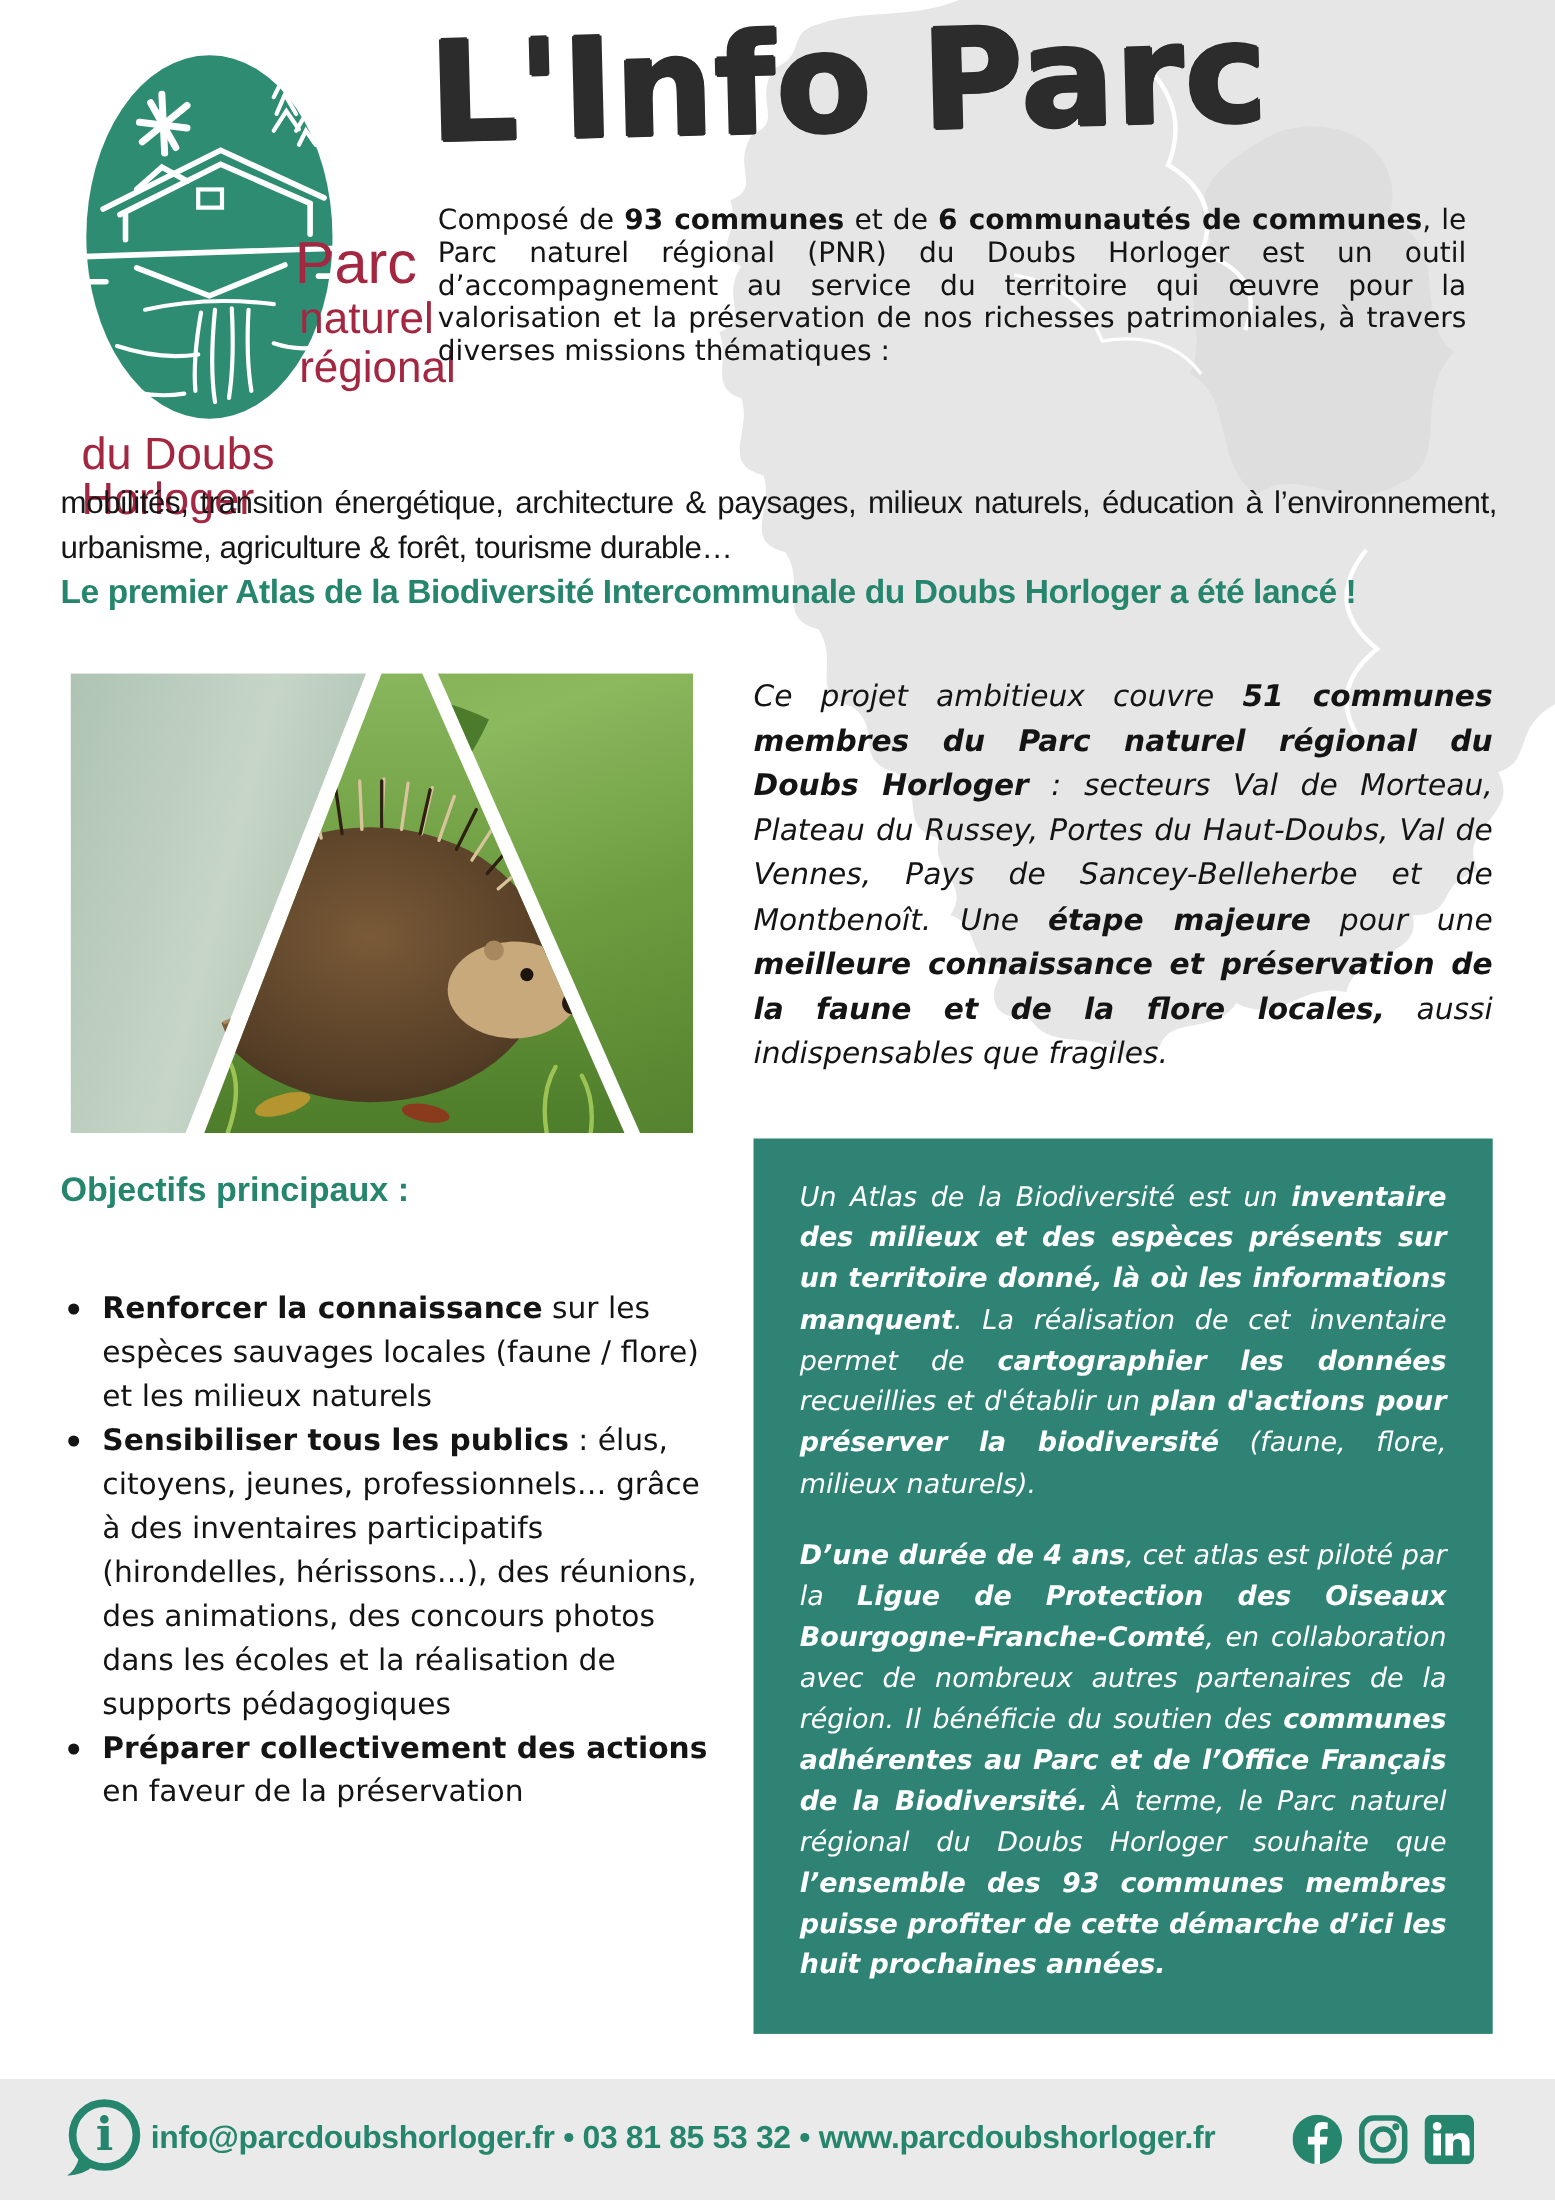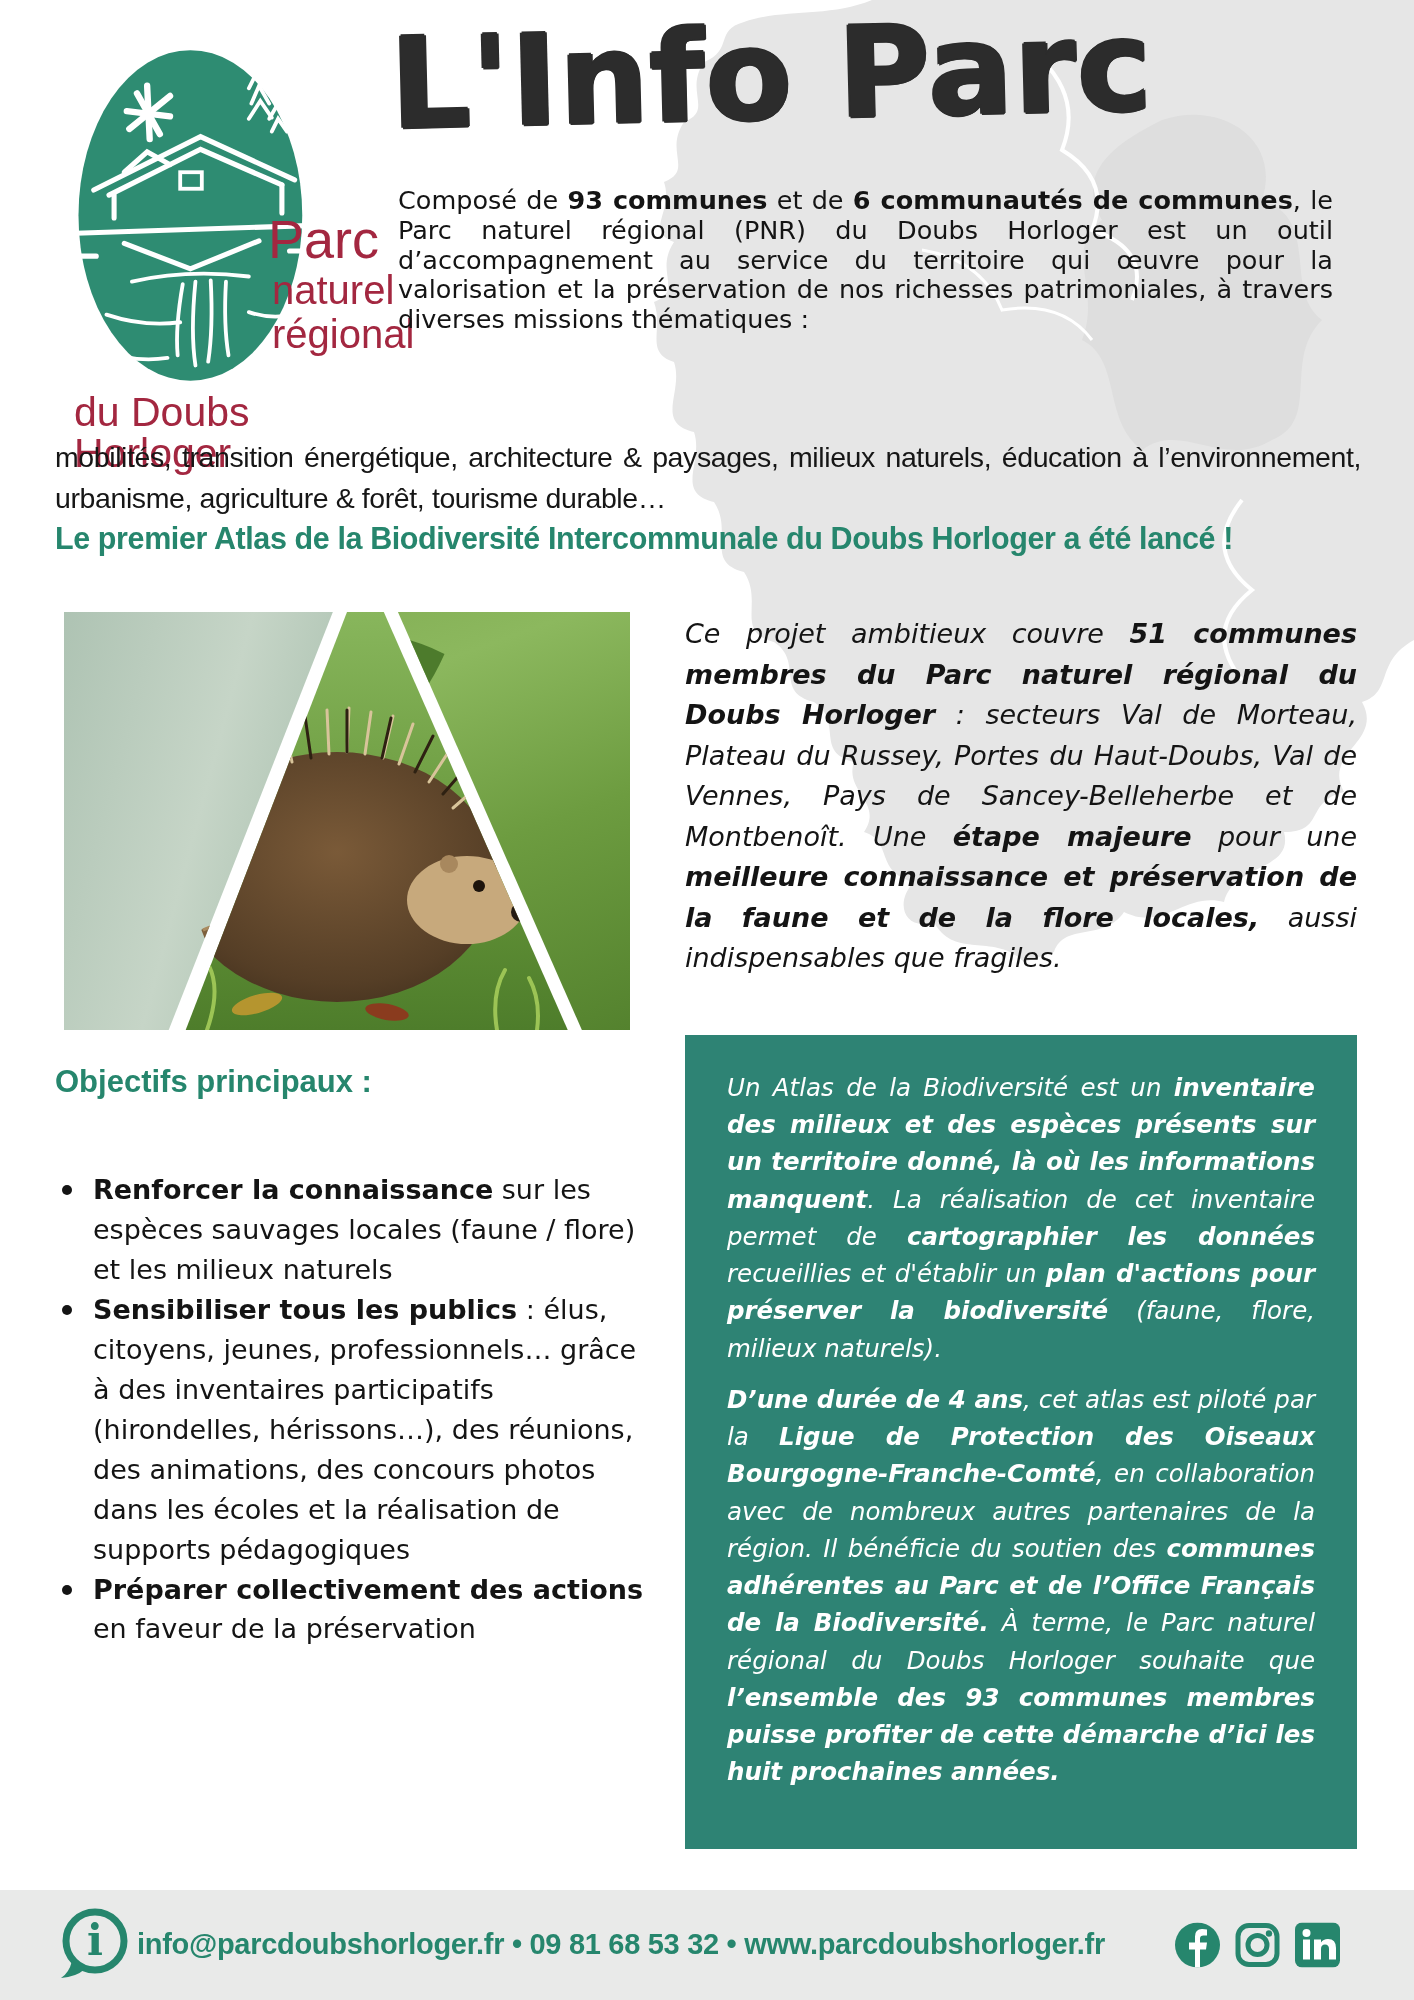--- a/index.html
+++ b/index.html
@@ -107,21 +107,21 @@
   }
 
   
   .greenbox{
     left:685px;top:1035px;width:672px;height:814px;
     background:var(--box-green);
     padding:34px 42px;
     color:#fff;font-style:italic;
     font-size:24.5px;line-height:1.52;text-align:justify;
   }
-  .greenbox .para + .para{margin-top:14px;}
+  .greenbox .para + .para{margin-top:28px;}
 
   
   .footer{
     left:0;top:1890px;width:1414px;height:110px;
     background:var(--footer-bg);
   }
   .footer-inner{position:absolute;inset:0;display:flex;align-items:center;}
   .info-icon{position:absolute;left:56px;top:17px;}
   .footer-contact{
     position:absolute;left:137px;top:50%;transform:translateY(-52%);
@@ -298,21 +298,21 @@
     <div class="para"><span class="b">D’une durée de 4 ans</span><span>, cet atlas est piloté par la </span><span class="b">Ligue de Protection des Oiseaux Bourgogne-Franche-Comté</span><span>, en collaboration avec de nombreux autres partenaires de la région. Il bénéficie du soutien des </span><span class="b">communes adhérentes au Parc et de l’Office Français de la Biodiversité.</span><span> À terme, le Parc naturel régional du Doubs Horloger souhaite que </span><span class="b">l’ensemble des 93 communes membres puisse profiter de cette démarche d’ici les huit prochaines années.</span></div>
   </div>
 
   <div class="z footer">
     <div class="footer-inner">
       <svg class="info-icon" width="76" height="76" viewBox="0 0 76 76" aria-hidden="true">
         <circle cx="39" cy="34" r="29" fill="none" stroke="#26866d" stroke-width="7"></circle>
         <path d="M16,54 q-3,12 -11,17 q15,-1 24,-9 z" fill="#26866d"></path>
         <text x="39" y="48" text-anchor="middle" font-family="DejaVu Serif, serif" font-weight="bold" font-size="42" fill="#26866d">i</text>
       </svg>
-      <div class="footer-contact">info@parcdoubshorloger.fr • 09 81 68 53 32 • www.parcdoubshorloger.fr</div>
+      <div class="footer-contact">info@parcdoubshorloger.fr • 03 81 85 53 32 • www.parcdoubshorloger.fr</div>
       <div class="socials">
         <svg class="social" viewBox="0 0 45 45" aria-hidden="true">
           <circle cx="22.5" cy="22.5" r="22.5" fill="#26866d"></circle>
           <path d="M25,45 V27 h6 l1,-7 h-7 v-4 q0,-3 3.5,-3 H32 V7 q-2,-0.5 -5,-0.5 q-7,0 -7,7.5 v6 h-6 v7 h6 v18 z" fill="#ffffff"></path>
         </svg>
         <svg class="social" viewBox="0 0 45 45" aria-hidden="true">
           <rect x="3" y="3" width="39" height="39" rx="11" fill="none" stroke="#26866d" stroke-width="5"></rect>
           <circle cx="22.5" cy="22.5" r="9.5" fill="none" stroke="#26866d" stroke-width="5"></circle>
           <circle cx="34" cy="11" r="3.2" fill="#26866d"></circle>
         </svg>

